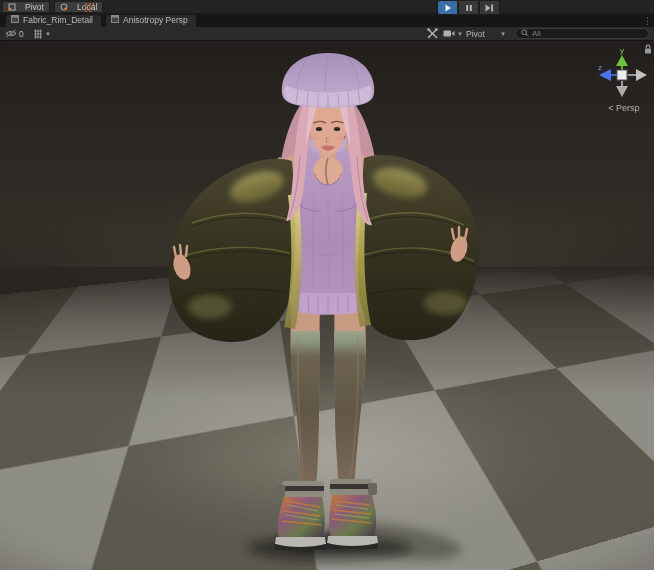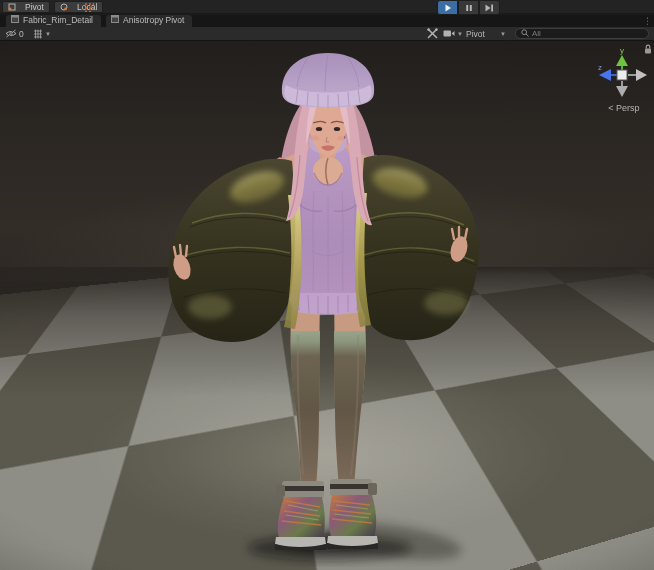--- a/index.html
+++ b/index.html
@@ -124,21 +124,21 @@
         <rect x="0.5" y="0.5" width="7" height="7" fill="#444" stroke="#8a8a8a" stroke-width="1"></rect>
         <rect x="0.5" y="0.5" width="7" height="2" fill="#8a8a8a"></rect>
       </svg>
       <span>Fabric_Rim_Detail</span>
     </div>
     <div class="tab" style="left:106px;">
       <svg width="8" height="8" viewBox="0 0 8 8">
         <rect x="0.5" y="0.5" width="7" height="7" fill="#444" stroke="#8a8a8a" stroke-width="1"></rect>
         <rect x="0.5" y="0.5" width="7" height="2" fill="#8a8a8a"></rect>
       </svg>
-      <span>Anisotropy Pivot</span>
+      <span>Anisotropy Persp</span>
     </div>
     <div class="kebab">⋮</div>
   </div>
 
   <div class="scene-toolbar">
     <div class="st-item" style="left:5px;">
       <svg width="12" height="9" viewBox="0 0 12 9">
         <path d="M1,4.5 Q6,0.5 11,4.5 Q6,8.5 1,4.5 Z" fill="none" stroke="#a8a8a8" stroke-width="1"></path>
         <circle cx="6" cy="4.5" r="1.6" fill="#a8a8a8"></circle>
         <line x1="1.5" y1="8" x2="10.5" y2="1" stroke="#2b2b2b" stroke-width="2"></line>

